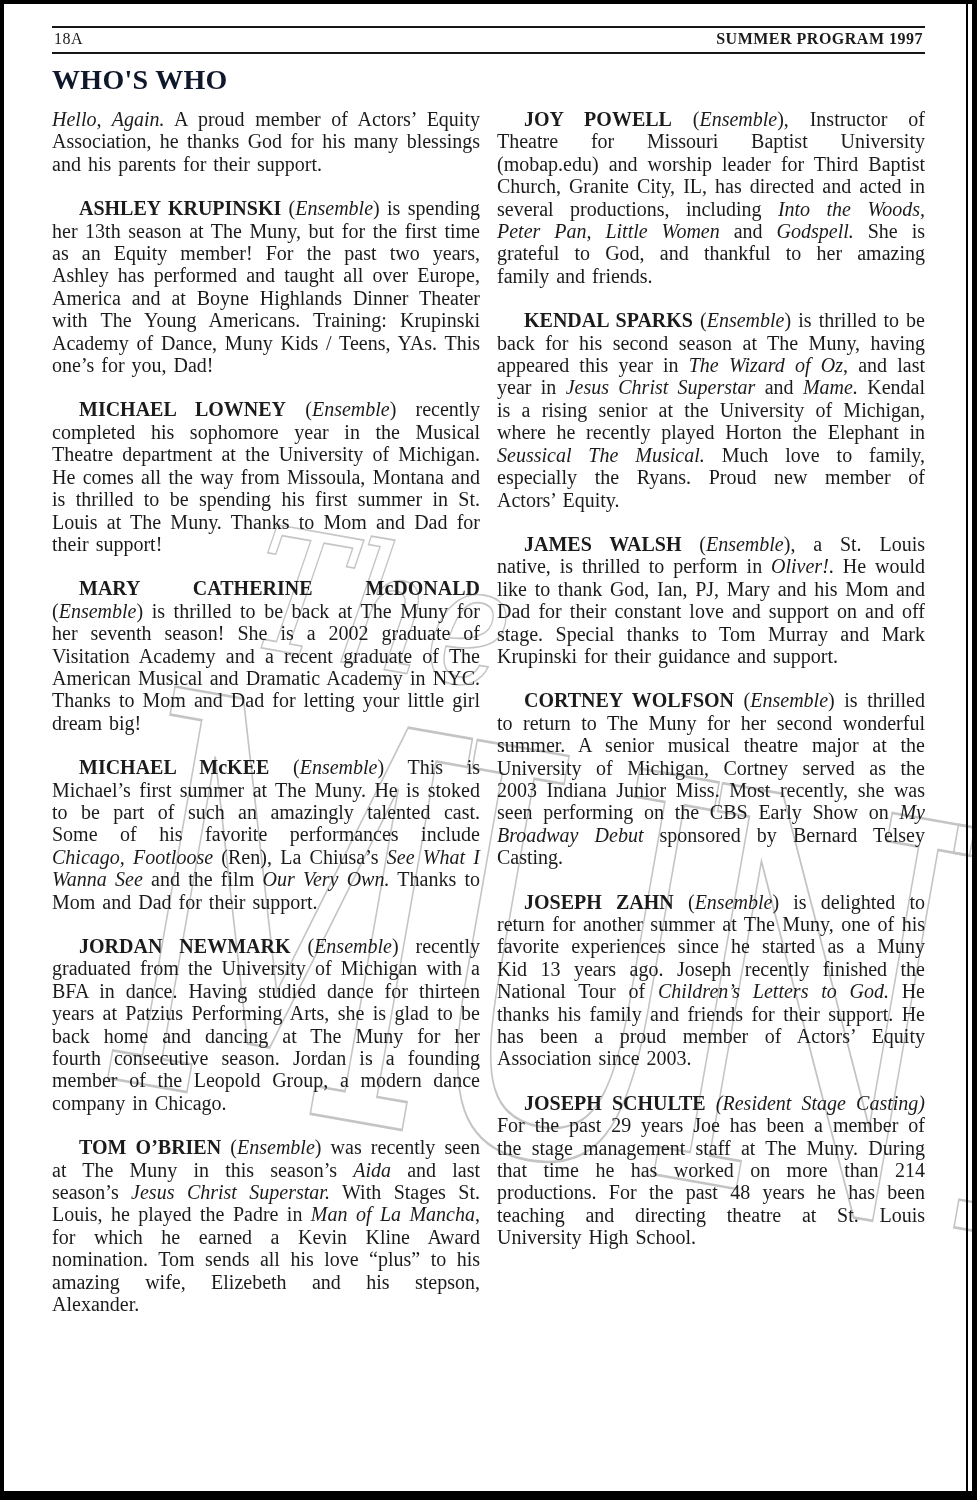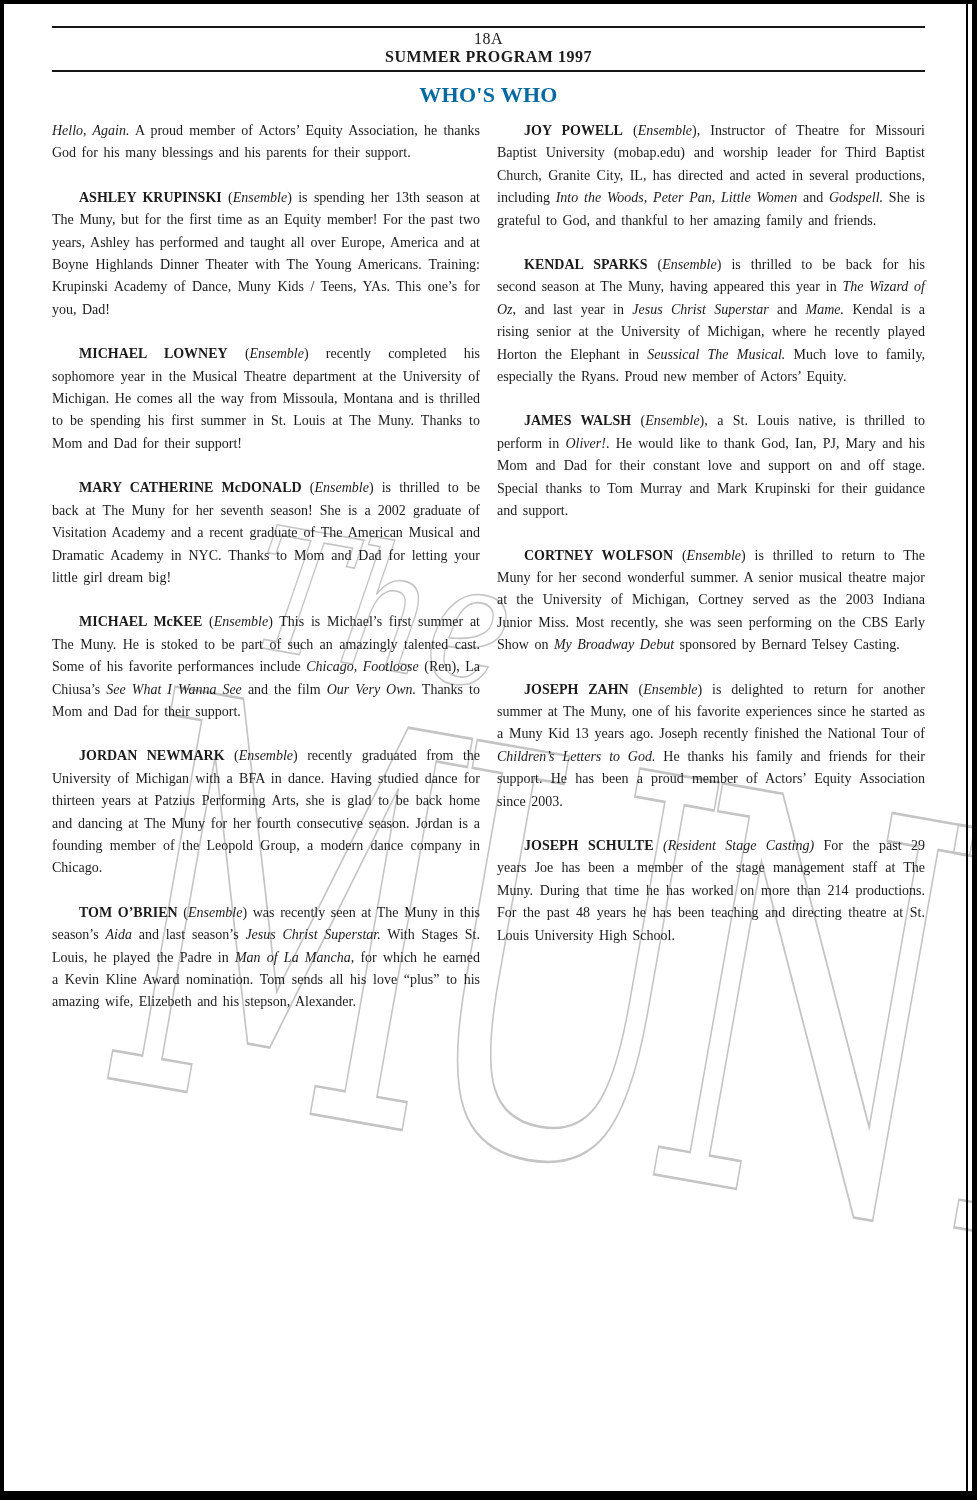--- a/index.html
+++ b/index.html
@@ -15,30 +15,30 @@
   .b-bottom { bottom:0; left:0; width:100%; height:9px; }
   .b-right  { top:0; right:0; width:5px; height:100%; }
   .b-right-inner { top:0; left:966px; width:2px; height:100%; }
   
   .watermark { position:absolute; top:0; left:0; z-index:0; }
   
   .content { position:absolute; top:0; left:0; right:0; z-index:2; padding:26px 52px 0 52px; }
   .header-row {
     border-top:2px solid #161616; border-bottom:2px solid #161616;
     display:flex; justify-content:space-between; align-items:center;
-    padding:2px 2px 4px 2px; font-size:16px;flex-direction:column;
+    padding:2px 2px 4px 2px; font-size:16px;
   }
   .pagenum { font-weight:normal; letter-spacing:0.5px; }
   .program { font-weight:bold; letter-spacing:0.5px; }
   h1.title {
-    margin:10px 0 12px 0; text-align:center;
-    font-size:22px; font-weight:bold; letter-spacing:0.3px; color:#0369a1;
+    margin:10px 0 12px 0; 
+    font-size:28px; font-weight:bold; letter-spacing:0.3px; color:#0f172a;
   }
   .columns { display:flex; gap:17px; margin-top:2px; }
-  .col { flex:1 1 0; font-size:14px; line-height:22.4px; word-spacing:2px; }
+  .col { flex:1 1 0; font-size:20px; line-height:22.4px; word-spacing:2px; }
   p.bio { margin:0 0 22px 0; text-align:justify; }
   p.bio:last-child { margin-bottom:0; }
   .seg-b { font-weight:bold;margin-left:27px; }
   .seg-i { font-style:italic; }
 </style>
 </head>
 <body>
 
 <div class="page">
 

